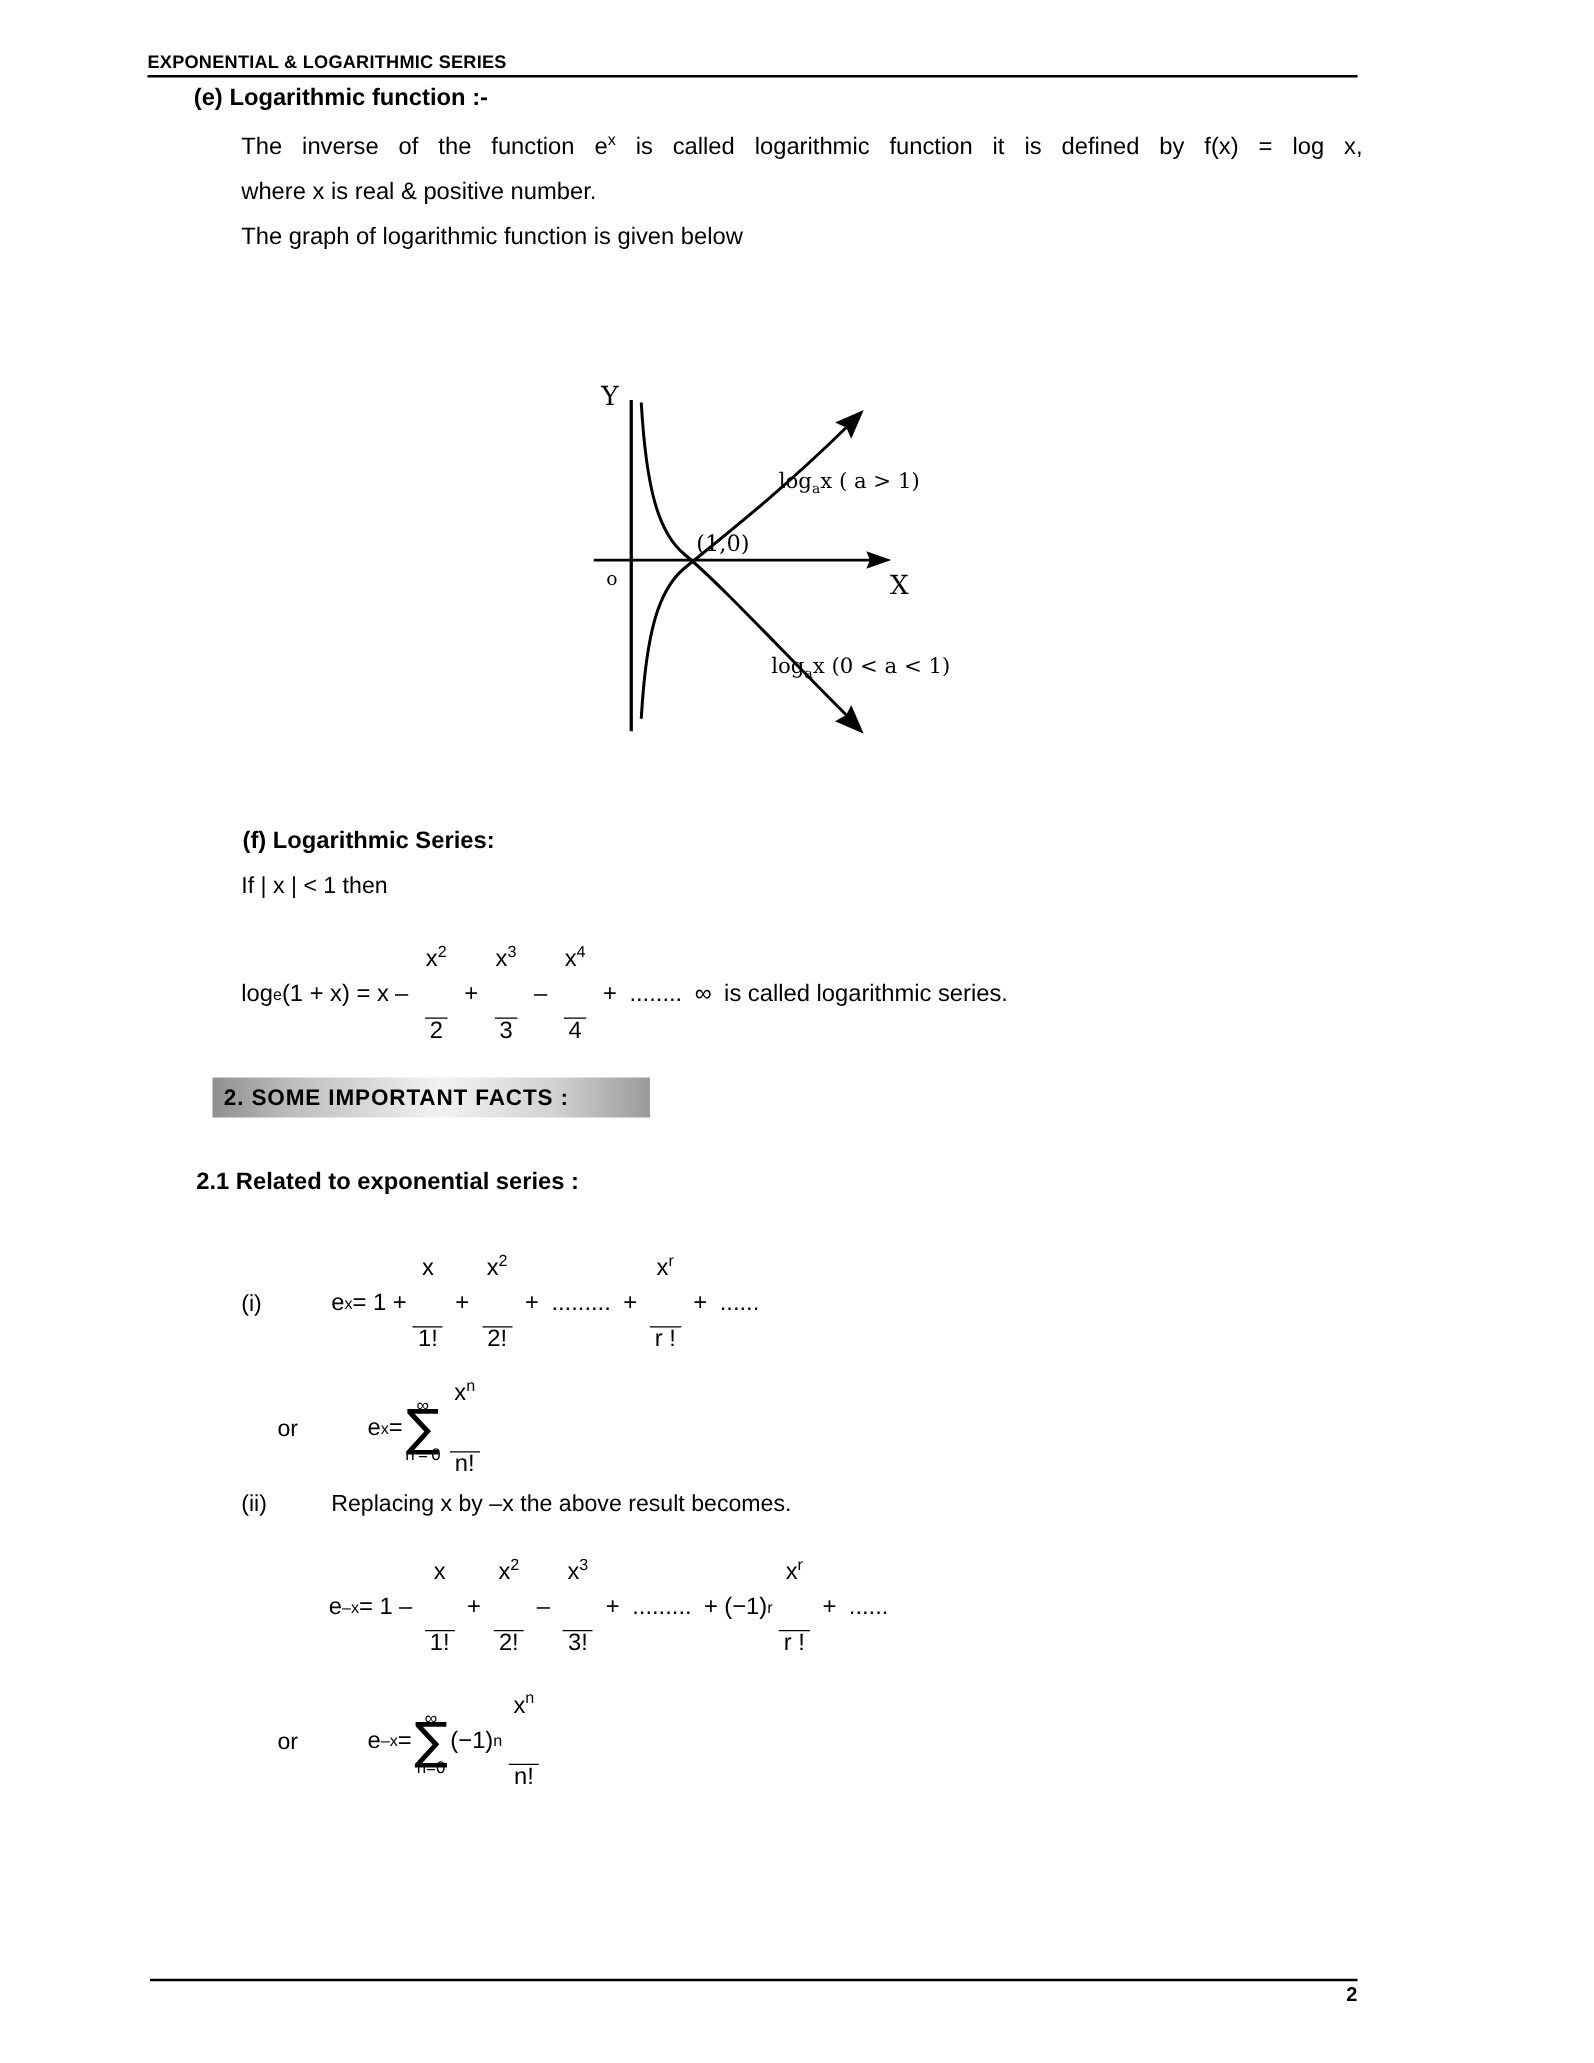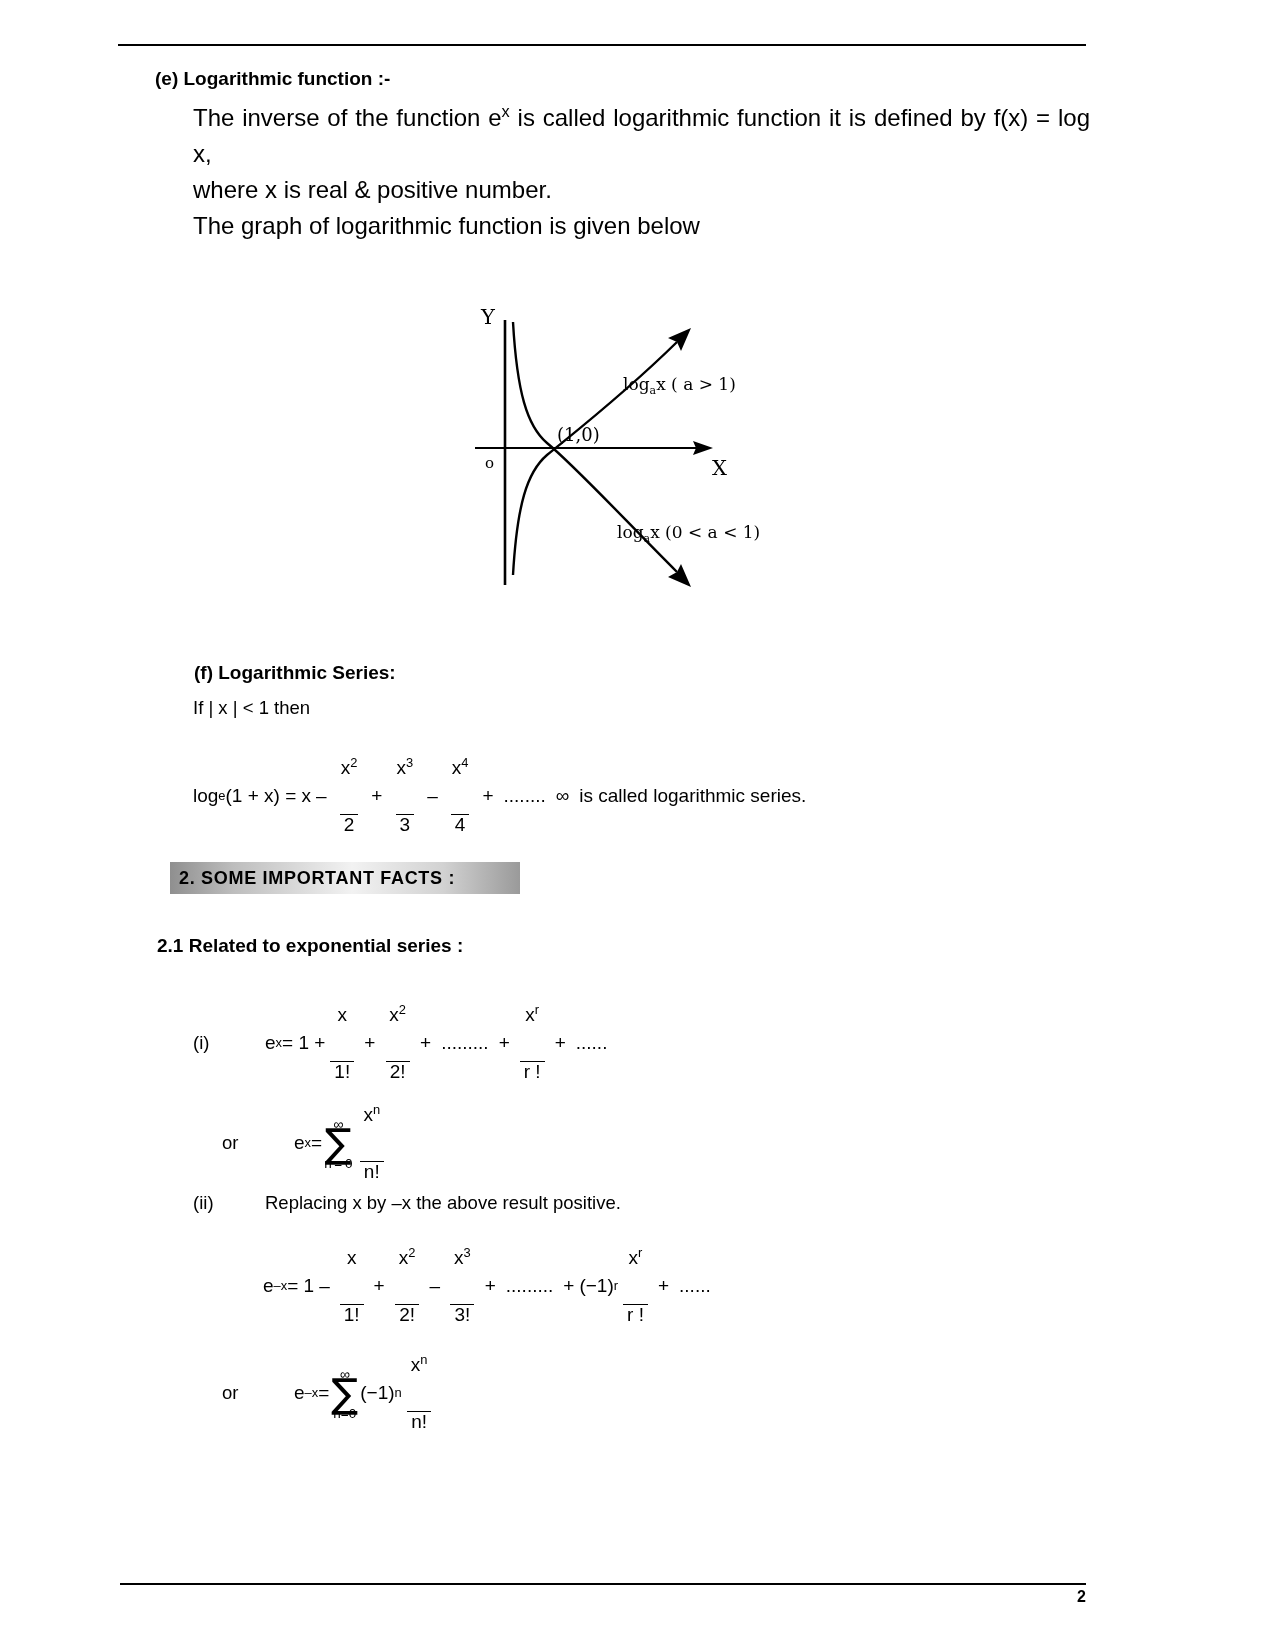--- a/index.html
+++ b/index.html
@@ -25,21 +25,21 @@
     margin-top:2px;border-top:2.2px solid #000;width:968px;
   }
 
   
   .blk{position:absolute;}
   .sec-e-title{
     left:155px;top:68px;font-size:19px;font-weight:bold;
   }
   .para{
     left:193px;top:100px;width:897px;
-    font-size:24px;line-height:36px;
+    font-size:19px;line-height:36px;
     text-align:justify;
   }
   .para .justline{display:block;text-align:justify;text-align-last:justify;}
   .para .lastline{display:block;text-align:left;}
   sup{font-size:.68em;vertical-align:super;line-height:0;}
   sub{font-size:.68em;vertical-align:sub;line-height:0;}
 
   
   .graph{left:455px;top:300px;width:320px;height:300px;}
   .graph svg{display:block;}
@@ -104,20 +104,21 @@
     position:absolute;left:1040px;top:1588px;width:46px;text-align:right;
     font-size:16px;font-weight:bold;
   }
 </style>
 </head>
 <body>
 
 <div class="page">
 
   <div class="hdr">
+    <div class="hdr-title">EXPONENTIAL &amp; LOGARITHMIC SERIES</div>
     <div class="hdr-rule"></div>
   </div>
 
   <div class="blk sec-e-title">(e) Logarithmic function :-</div>
 
   <div class="blk para">
     <span class="justline"><span>The inverse of the function e</span><sup>x</sup><span> is called logarithmic function it is defined by f(x) = log x,</span></span>
     <span class="lastline">where x is real &amp; positive number.</span>
     <span class="lastline">The graph of logarithmic function is given below</span>
   </div>
@@ -215,21 +216,21 @@
       <span class="glyph">∑</span>
       <span class="bot">n = 0</span>
     </span>
     <span class="frac">
       <span class="num"><span>x</span><sup>n</sup></span>
       <span class="den">n!</span>
     </span>
   </div>
 
   <div class="blk item-ii">
-    <span class="lbl">(ii)</span><span>Replacing x by –x the above result positive.</span>
+    <span class="lbl">(ii)</span><span>Replacing x by –x the above result becomes.</span>
   </div>
 
   <div class="blk item-exp2 mathrow">
     <span>e</span>
       <sup>–x</sup>
       <span> = 1</span>
     <span class="op">–</span>
     <span class="frac">
       <span class="num">x</span>
       <span class="den">1!</span>

